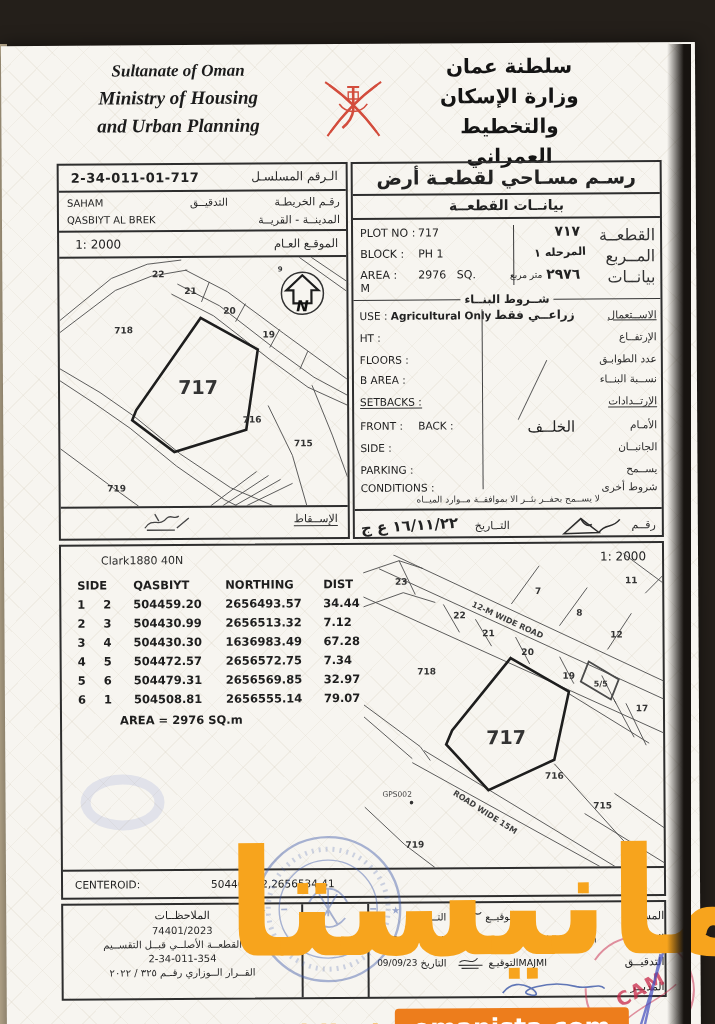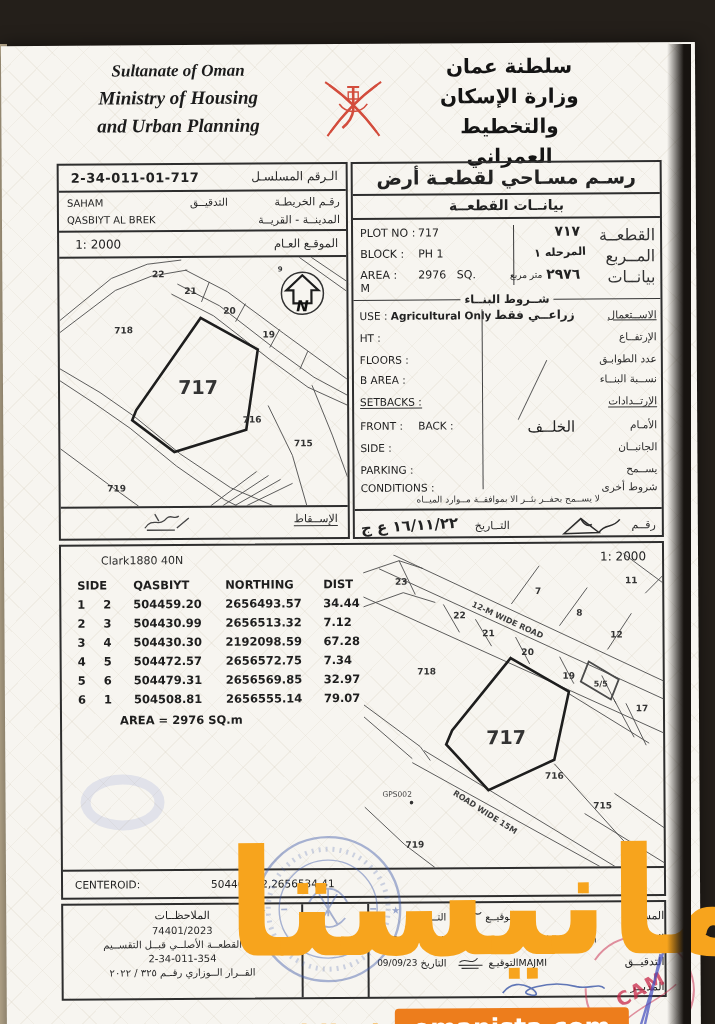--- a/index.html
+++ b/index.html
@@ -317,21 +317,21 @@
             <span>2</span>
             <span>3</span>
             <span>504430.99</span>
             <span>2656513.32</span>
             <span>7.12</span>
           </div>
         <div class="crow">
             <span>3</span>
             <span>4</span>
             <span>504430.30</span>
-            <span>2192098.59</span>
+            <span>1636983.49</span>
             <span>67.28</span>
           </div>
         <div class="crow">
             <span>4</span>
             <span>5</span>
             <span>504472.57</span>
             <span>2656572.75</span>
             <span>7.34</span>
           </div>
         <div class="crow">

